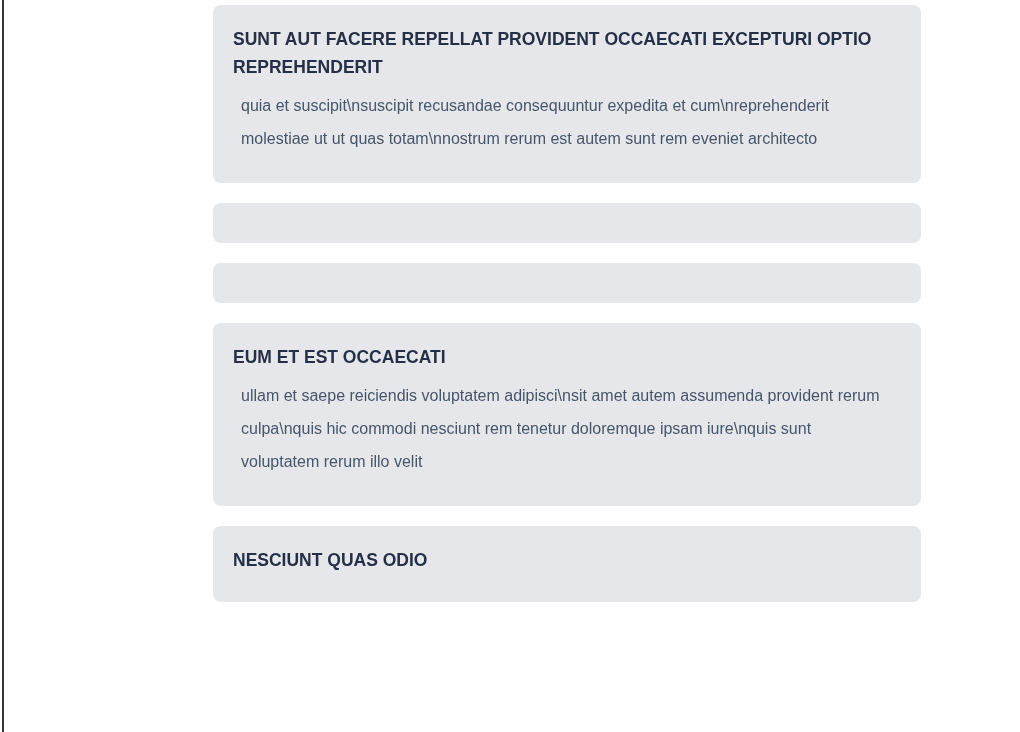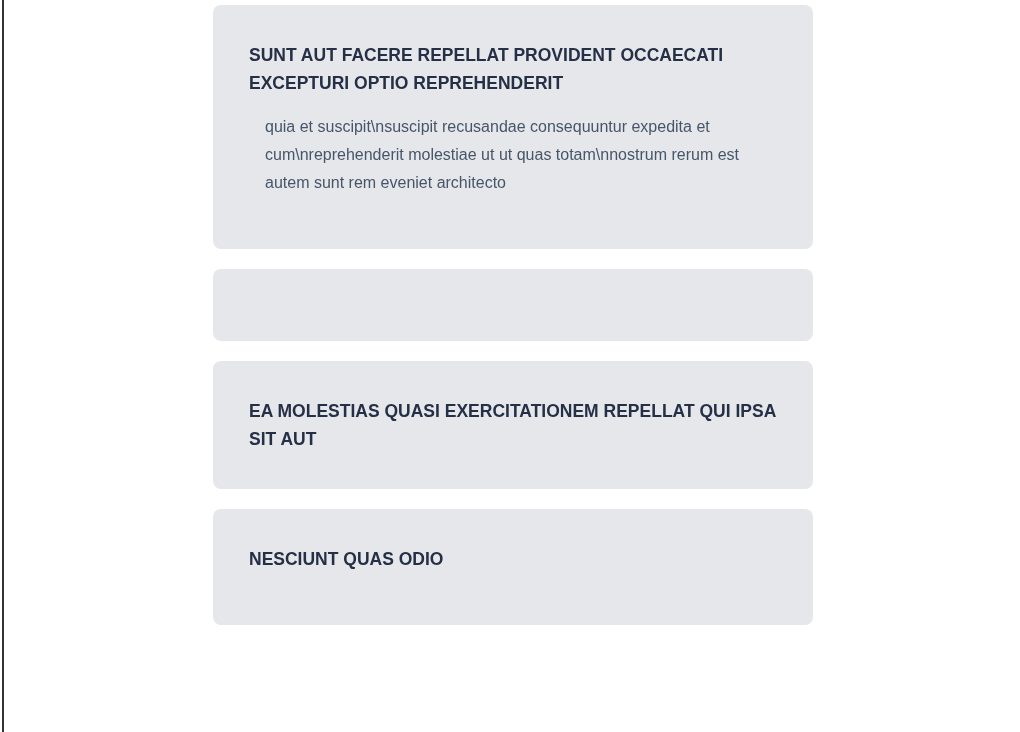--- a/index.html
+++ b/index.html
@@ -23,60 +23,63 @@
     background: #333333;
   }
   .post-list {
     position: absolute;
     left: 213px;
     top: 5px;
     width: 600px;
   }
   .post-card {
     box-sizing: border-box;
-    width: 600px;
+    width: 708px;
     background: #e5e7eb;
     border-radius: 8px;
-    padding: 36px;
+    padding: 20px;
     margin-bottom: 20px;
   }
   .post-title {
     margin: 0;
     font-size: 17.5px;
     line-height: 28px;
     font-weight: 700;
     color: #252f45;
     letter-spacing: 0;
   }
   .post-body {
-    margin: 16px;
+    margin: 8px;
     font-size: 16px;
-    line-height: 28px;
+    line-height: 33px;
     font-weight: 400;
     color: #475569;
   }
 </style>
 </head>
 <body>
 
 <div class="left-rule"></div>
 
 <section class="post-list">
 
   <article class="post-card">
     <h2 class="post-title">SUNT AUT FACERE REPELLAT PROVIDENT OCCAECATI EXCEPTURI OPTIO REPREHENDERIT</h2>
     <p class="post-body">quia et suscipit\nsuscipit recusandae consequuntur expedita et cum\nreprehenderit molestiae ut ut quas totam\nnostrum rerum est autem sunt rem eveniet architecto</p>
   </article>
 
   <article class="post-card">
   </article>
 
   <article class="post-card">
-    <h2 class="post-title">EA MOLESTIAS QUASI EXERCITATIONEM REPELLAT QUI IPSA SIT AUT</h2>
   </article>
 
+  <article class="post-card">
+    <h2 class="post-title">EUM ET EST OCCAECATI</h2>
+    <p class="post-body">ullam et saepe reiciendis voluptatem adipisci\nsit amet autem assumenda provident rerum culpa\nquis hic commodi nesciunt rem tenetur doloremque ipsam iure\nquis sunt voluptatem rerum illo velit</p>
+  </article>
 
   <article class="post-card">
     <h2 class="post-title">NESCIUNT QUAS ODIO</h2>
     <p class="post-body"></p>
   </article>
 
 </section>
 
 </body></html>

